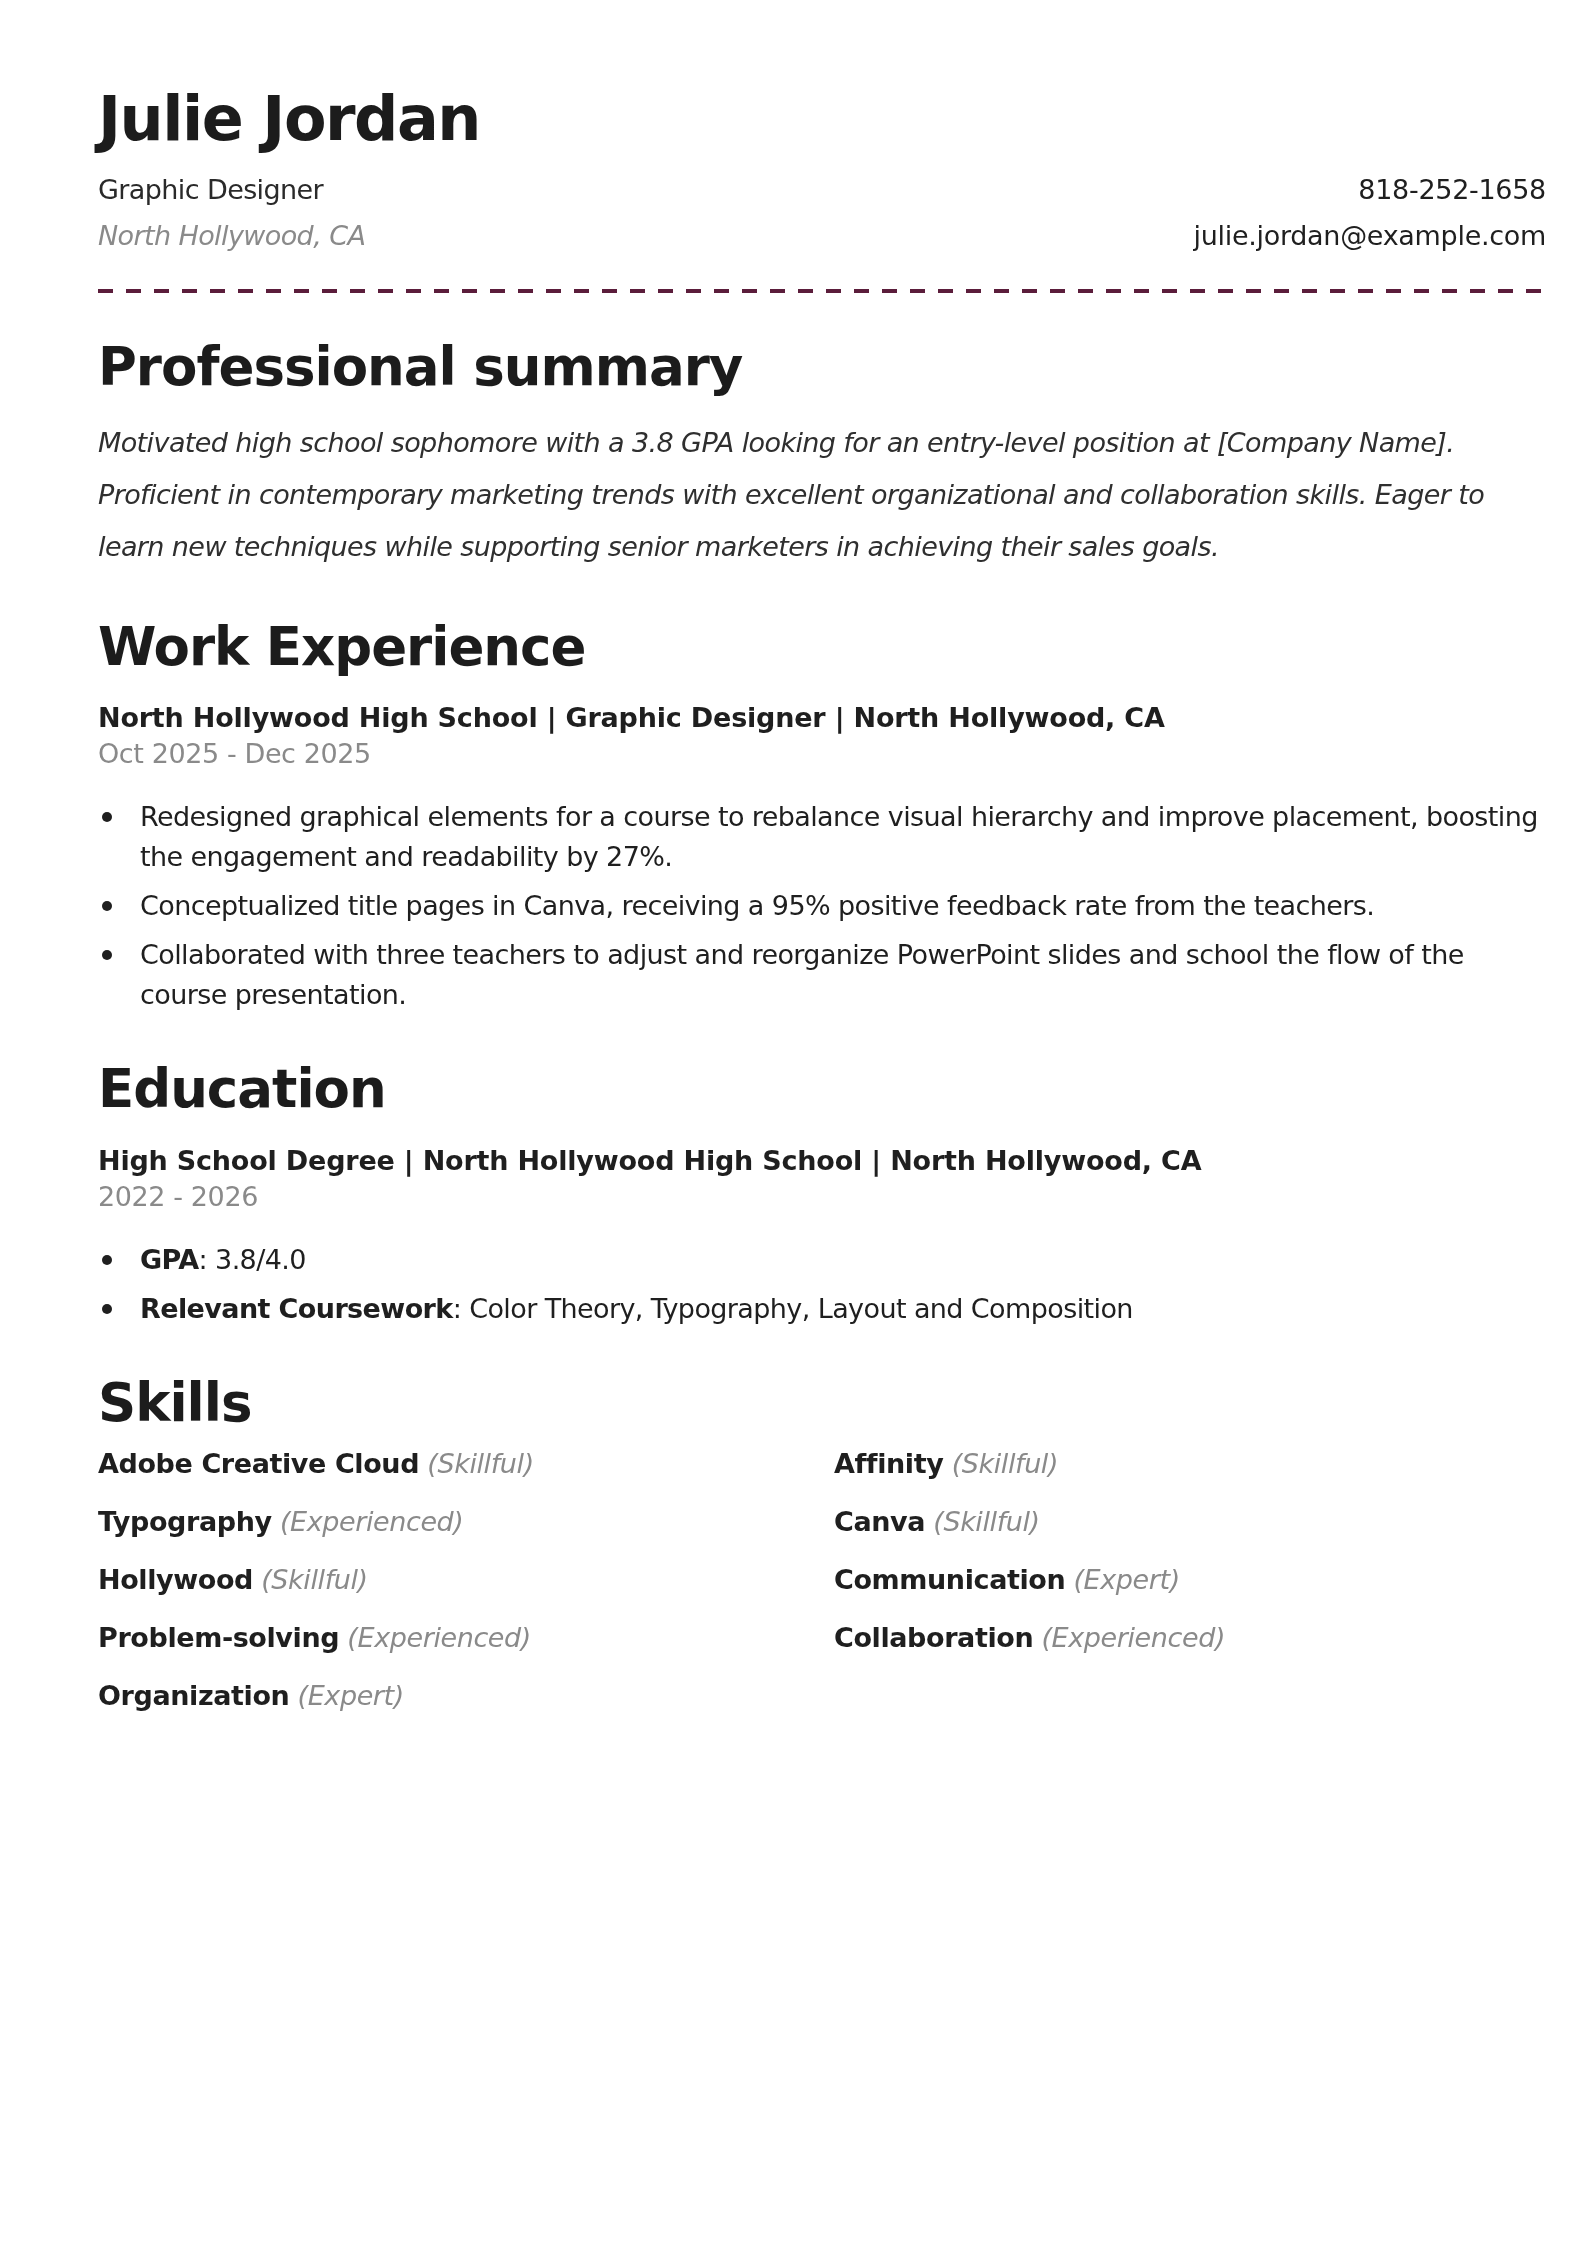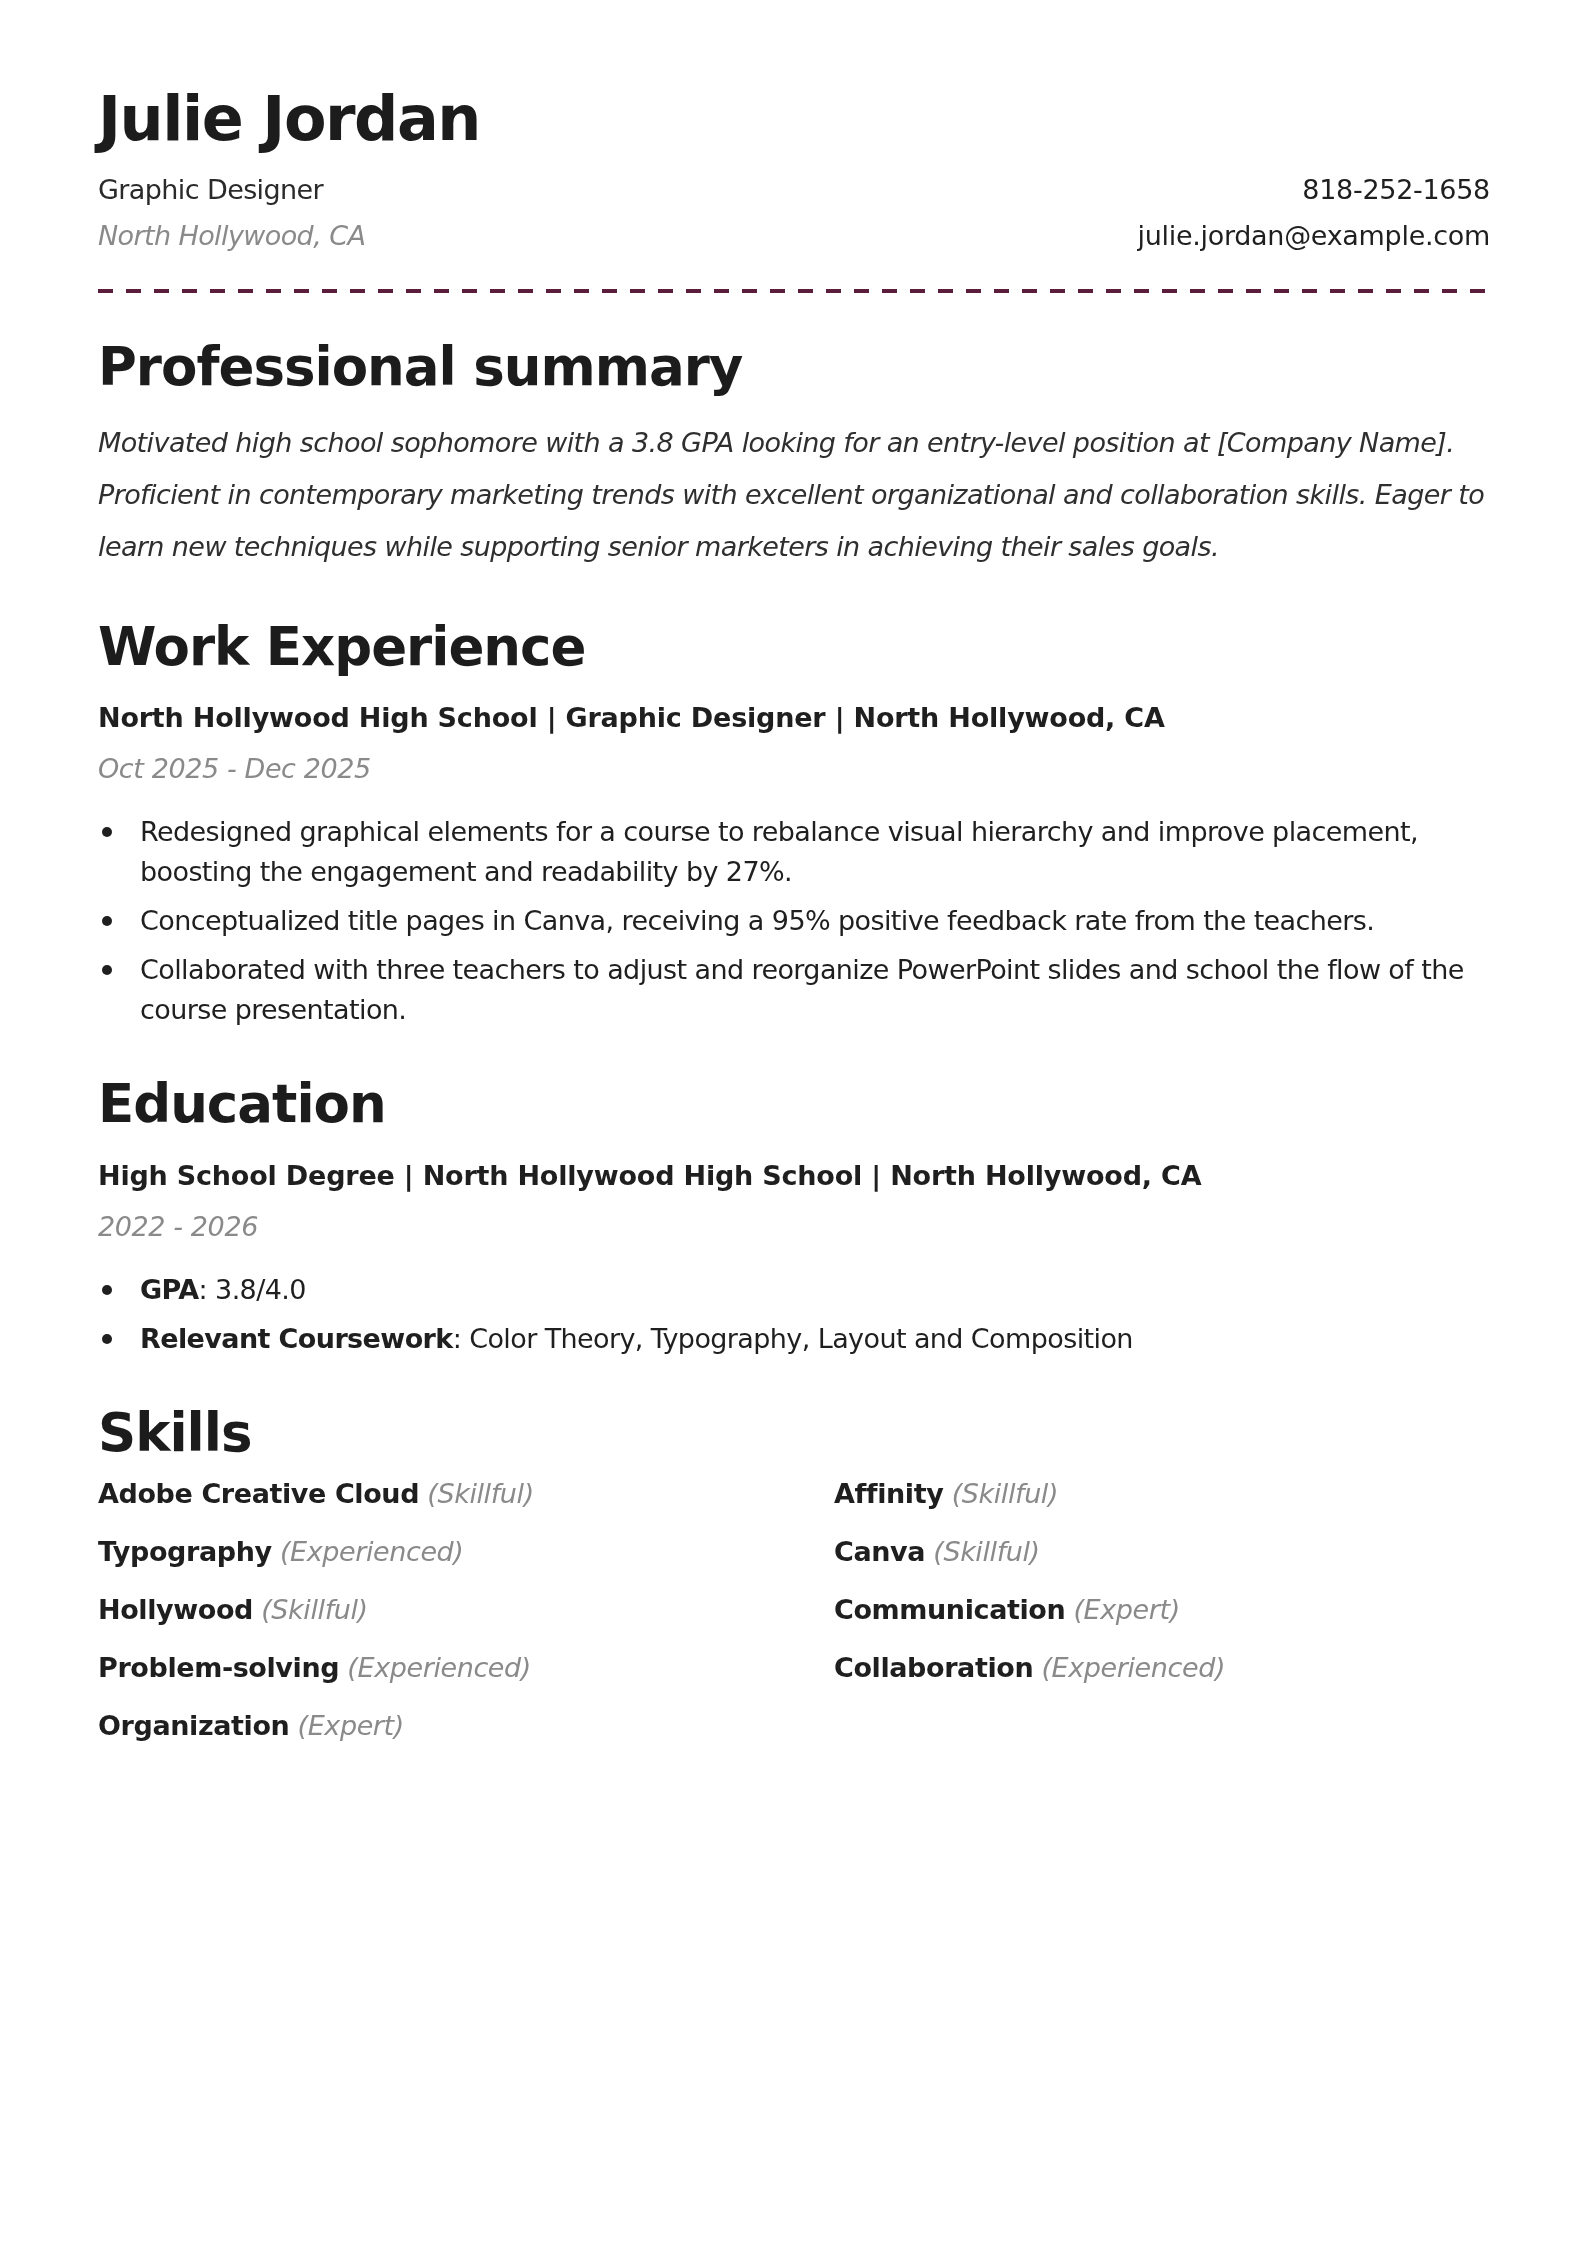--- a/index.html
+++ b/index.html
@@ -3,21 +3,21 @@
 <meta charset="utf-8">
 <style>
   * { box-sizing: border-box; }
   html, body { margin: 0; padding: 0; background: #ffffff; }
   .page {
     position: relative;
     width: 1588px;
     height: 2244px;
     margin: 0 auto;
     background: #ffffff;
-    padding: 88px 98px 60px 98px;
+    padding: 88px 42px 60px 98px;
     overflow: hidden;
     font-family: "DejaVu Sans", sans-serif;
     color: #1f1f1f;
   }
 
   
   .header { display: flex; justify-content: space-between; align-items: flex-end; }
   .person-name {
     margin: 0;
     font-size: 62px;
@@ -56,21 +56,21 @@
     line-height: 52px;
     color: #2f2f2f;
   }
   .sub-heading {
     margin: 28px 0 0 0;
     font-size: 27px;
     font-weight: bold;
     letter-spacing: -0.2px;
     color: #1f1f1f;
   }
-  .dates { margin-top: 20px; font-size: 27px; letter-spacing: -0.4px; font-style: italic; color: #8a8a8a; }
+  .dates { margin-top: 5px; font-size: 27px; letter-spacing: -0.4px; color: #8a8a8a; }
 
   
   ul.bullets { margin: 28px 0 0 0; padding: 0; list-style: none; }
   ul.bullets li {
     position: relative;
     padding-left: 42px;
     font-size: 27px;
     letter-spacing: -0.6px;
     line-height: 40px;
     margin-bottom: 9px;

